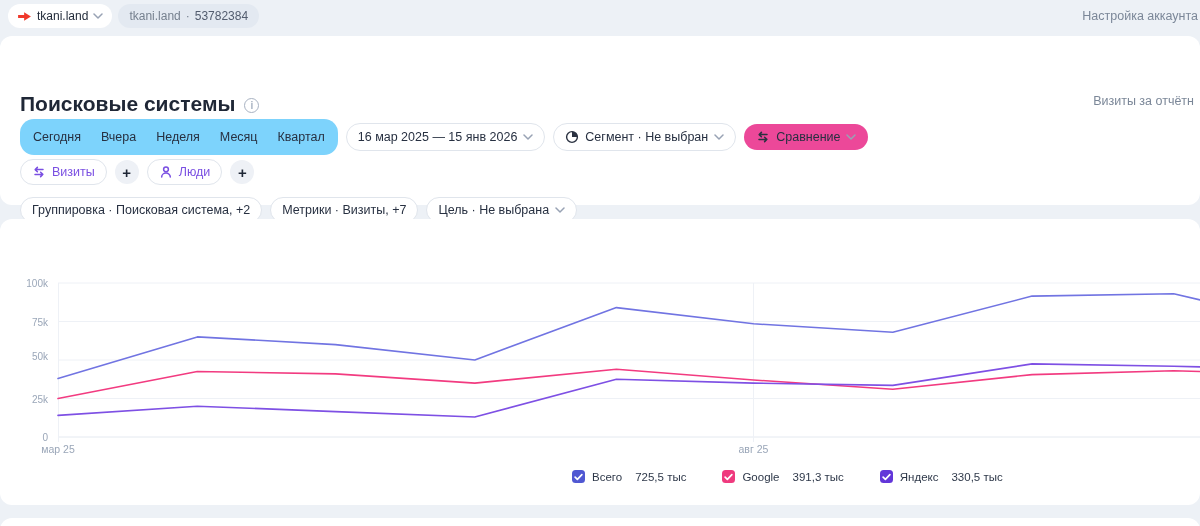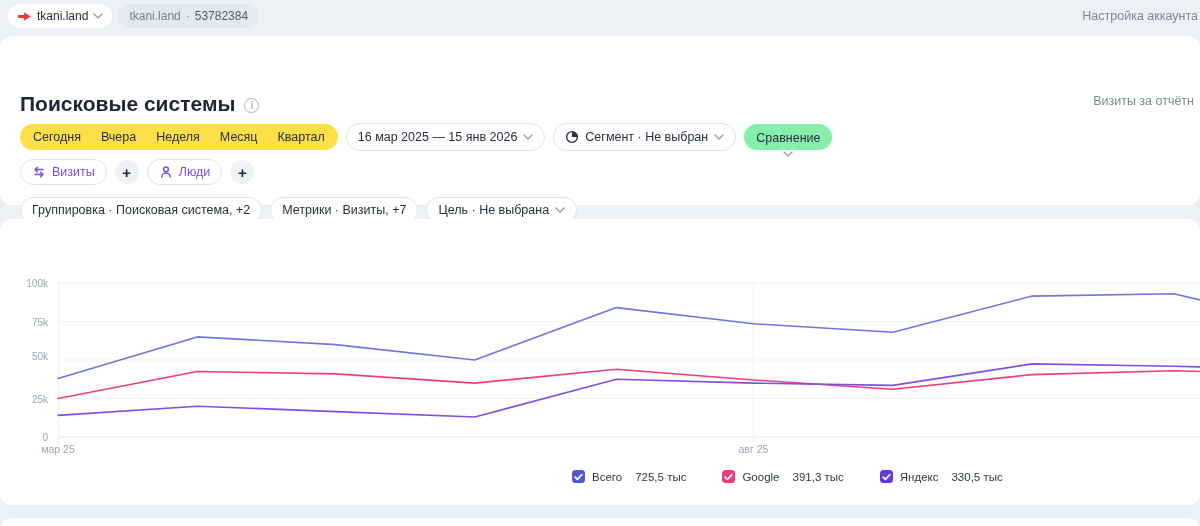--- a/index.html
+++ b/index.html
@@ -37,30 +37,30 @@
     color:#a8b2c2; font-size:10px; font-weight:600; display:flex; align-items:center;
     justify-content:center; cursor:pointer; margin-top:2px; }
   .right-note { position:absolute; top:58px; right:6px; font-size:12.5px; color:#7b8798; white-space:nowrap; }
 
   .row { display:flex; align-items:center; gap:8px; }
   .tabs-row    { position:absolute; top:87px;  left:20px; height:28px; }
   .metric-row  { position:absolute; top:123px; left:20px; height:26px; }
   .filter-row  { position:absolute; top:161px; left:20px; height:26px; }
   .controls-row{ position:absolute; top:14px;  left:20px; height:26px; }
 
-  .tab-group { background:#fde047; border-radius:14px; height:26px; display:flex;
+  .tab-group { background:#7dd3fc; border-radius:14px; height:36px; display:flex;
     align-items:center; padding:0 3px; }
   .tab { padding:0 10px; font-size:12.5px; color:#273041; height:26px;
     display:flex; align-items:center; cursor:pointer; white-space:nowrap; }
 
   .pill { height:26px; border-radius:14px; display:flex; align-items:center; gap:6px;
     padding:0 11px; font-size:12.5px; color:#273041; background:#fff;
     border:1px solid #e0e5ec; cursor:pointer; white-space:nowrap; }
   .pill.tall { height:28px; border-radius:15px; }
-  .pill.gray { background:#86efac; border:1px solid transparent;flex-direction:column; }
+  .pill.gray { background:#ec4899; border:1px solid transparent; }
   .pill.purple { color:#7a4fe2; }
   .plus-btn { width:24px; height:24px; border-radius:50%; background:#eef1f6;
     border:none; display:flex; align-items:center; justify-content:center;
     font-size:15px; font-weight:600; color:#1f2736; cursor:pointer;
     font-family:"Liberation Sans", sans-serif; }
 
   .chev { flex:none; }
   .badge { min-width:16px; height:16px; border-radius:8px; background:#7a42d8; color:#fff;
     font-size:10.5px; font-weight:700; display:flex; align-items:center;
     justify-content:center; padding:0 2px; }

